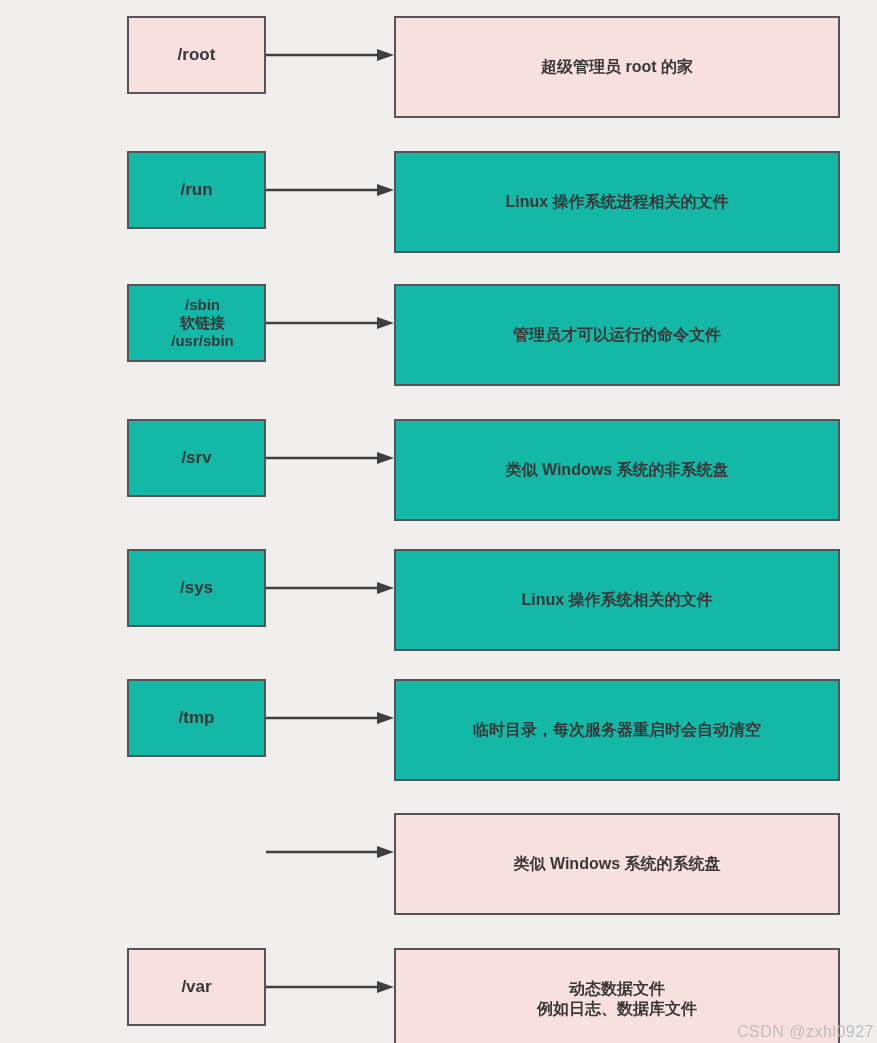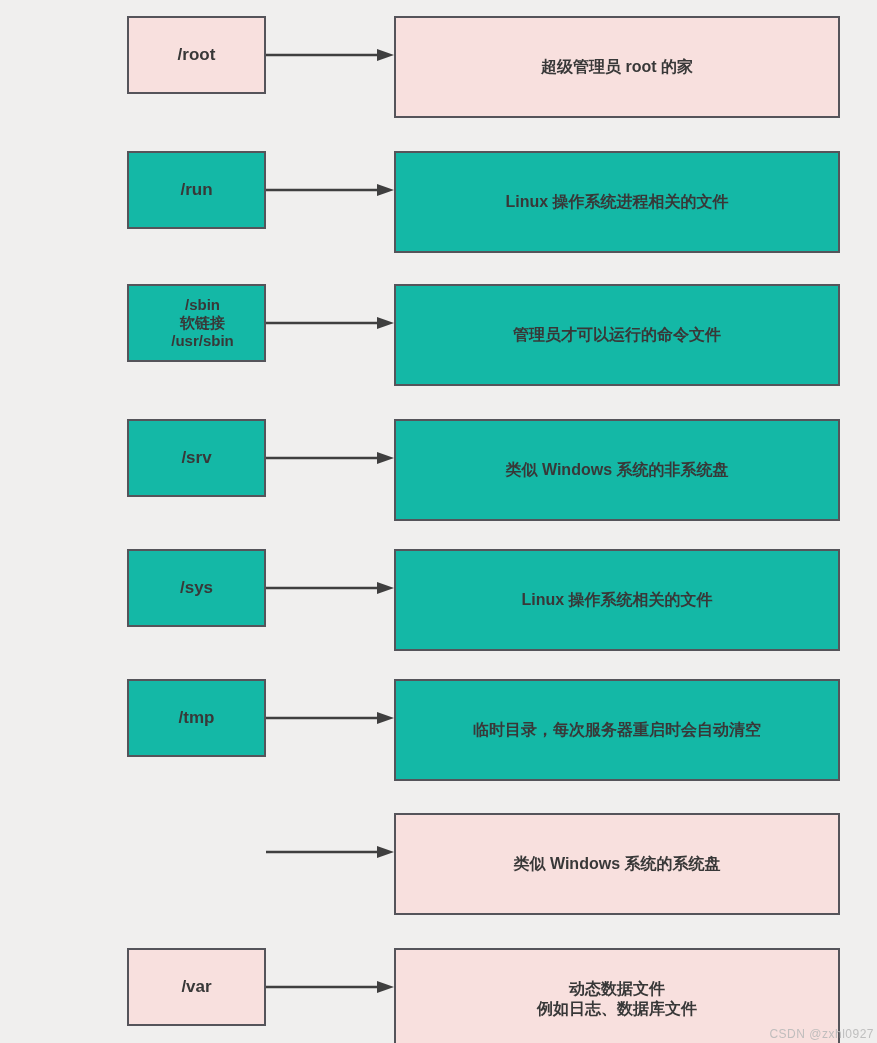--- a/index.html
+++ b/index.html
@@ -44,21 +44,21 @@
     left: 266px;
     top: 32px;
     width: 128px;
     height: 14px;
   }
 
   .watermark {
     position: absolute;
     right: 3px;
     bottom: 2px;
-    font-size: 12px;
+    font-size: 16px;
     font-weight: normal;
     color: rgba(185,185,185,0.9);
     letter-spacing: 0.5px;
   }
 </style>
 </head>
 <body>
 
 <div id="canvas">
 

